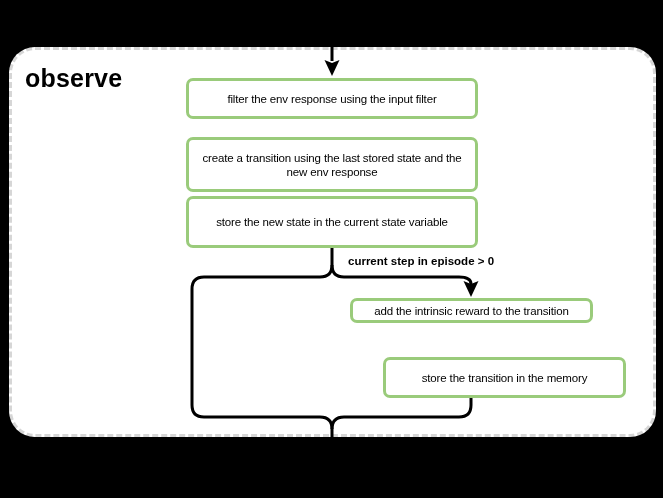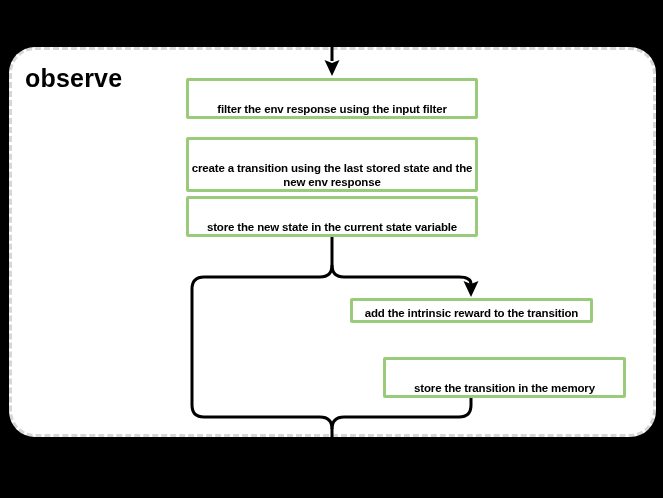--- a/index.html
+++ b/index.html
@@ -26,31 +26,30 @@
   }
   .page-title{
     position:absolute;left:25px;top:64px;
     font-size:25px;font-weight:bold;color:var(--text);
     letter-spacing:0.2px;
   }
   .node{
     position:absolute;
     background:var(--node_fill);
     border:3px solid var(--node_border);
-    border-radius:2px;
-    display:flex;align-items:flex-end;justify-content:center;
+    border-radius:7px;
+    display:flex;align-items:center;justify-content:center;
     text-align:center;
     font-size:11.5px;letter-spacing:-0.15px;line-height:14px;
     color:var(--text);
     padding:0 2px;
-    font-weight:bold;
   }
   .node-1{left:186px;top:78px;width:292px;height:41px;}
   .node-2{left:186px;top:137px;width:292px;height:55px;}
-  .node-3{left:186px;top:196px;width:292px;height:41px;}
+  .node-3{left:186px;top:196px;width:292px;height:52px;}
   .node-4{left:350px;top:298px;width:243px;height:25px;}
   .node-5{left:350px;top:357px;width:243px;height:41px;margin-left:33px;}
   .condition-label{
     position:absolute;left:348px;top:255px;
     font-size:11.5px;font-weight:bold;color:var(--text);
     white-space:nowrap;
   }
   svg.connectors{
     position:absolute;left:0;top:0;width:663px;height:498px;
     pointer-events:none;
@@ -90,20 +89,21 @@
   </div>
 
   <div class="node node-2">
     <span>create a transition using the last stored state and the new env response</span>
   </div>
 
   <div class="node node-3">
     <span>store the new state in the current state variable</span>
   </div>
 
+  <div class="condition-label">current step in episode &gt; 0</div>
 
   <div class="node node-4">
     <span>add the intrinsic reward to the transition</span>
   </div>
 
   <div class="node node-5">
     <span>store the transition in the memory</span>
   </div>
 
 </div>

